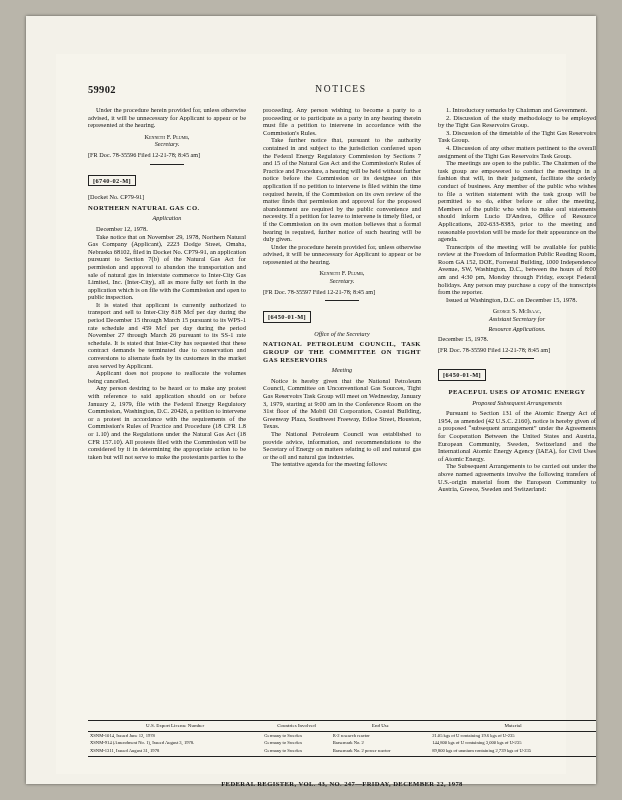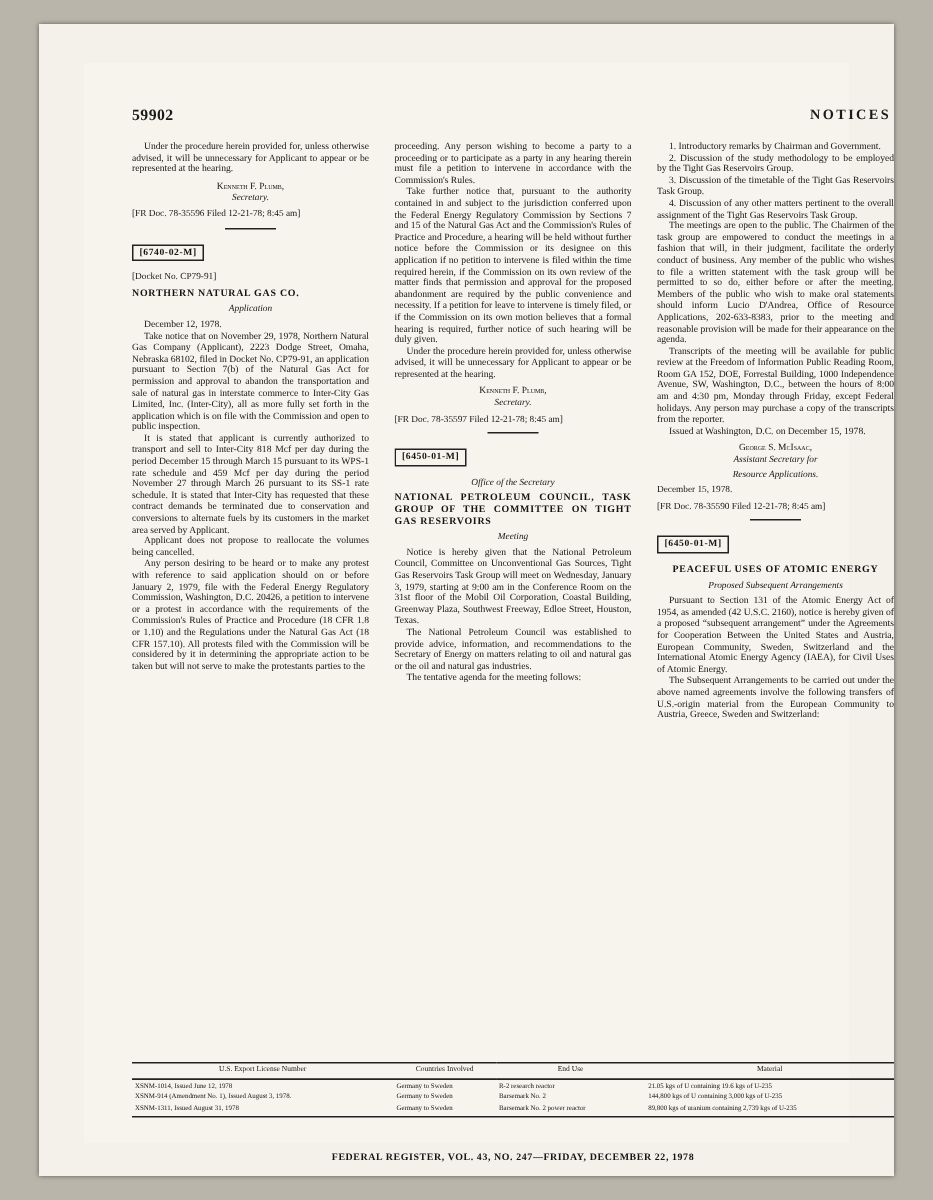--- a/index.html
+++ b/index.html
@@ -25,21 +25,21 @@
     left: 26px;
     top: 16px;
     width: 570px;
     height: 768px;
     background: #f3f1e9;
     box-shadow: 0 0 3px rgba(0,0,0,0.5);
   }
   .sheet {
     position: absolute;
     left: 30px;
-    top: 26px;
+    top: 38px;
     width: 510px;
     height: 720px;
     background: #f6f4ec;
   }
   
   .hdr {
     position: absolute;
     top: 30px;
     left: 32px;
     width: 506px;
@@ -49,23 +49,23 @@
     position: absolute;
     left: 0; top: 0;
     font-size: 10.5px;
     font-weight: bold;
     letter-spacing: 0.3px;
     color: #1a1a1a;
   }
   .hdr .word {
     position: absolute;
     left: 0; right: 0; top: 0;
-    text-align: right;
+    text-align: center;
     font-size: 9.5px;
-    font-weight: bold;
+    font-weight: normal;
     letter-spacing: 1.6px;
     color: #1a1a1a;
   }
 
   .cols {
     position: absolute;
     top: 52px;
     left: 32px;
     width: 508px;
     height: 610px;

